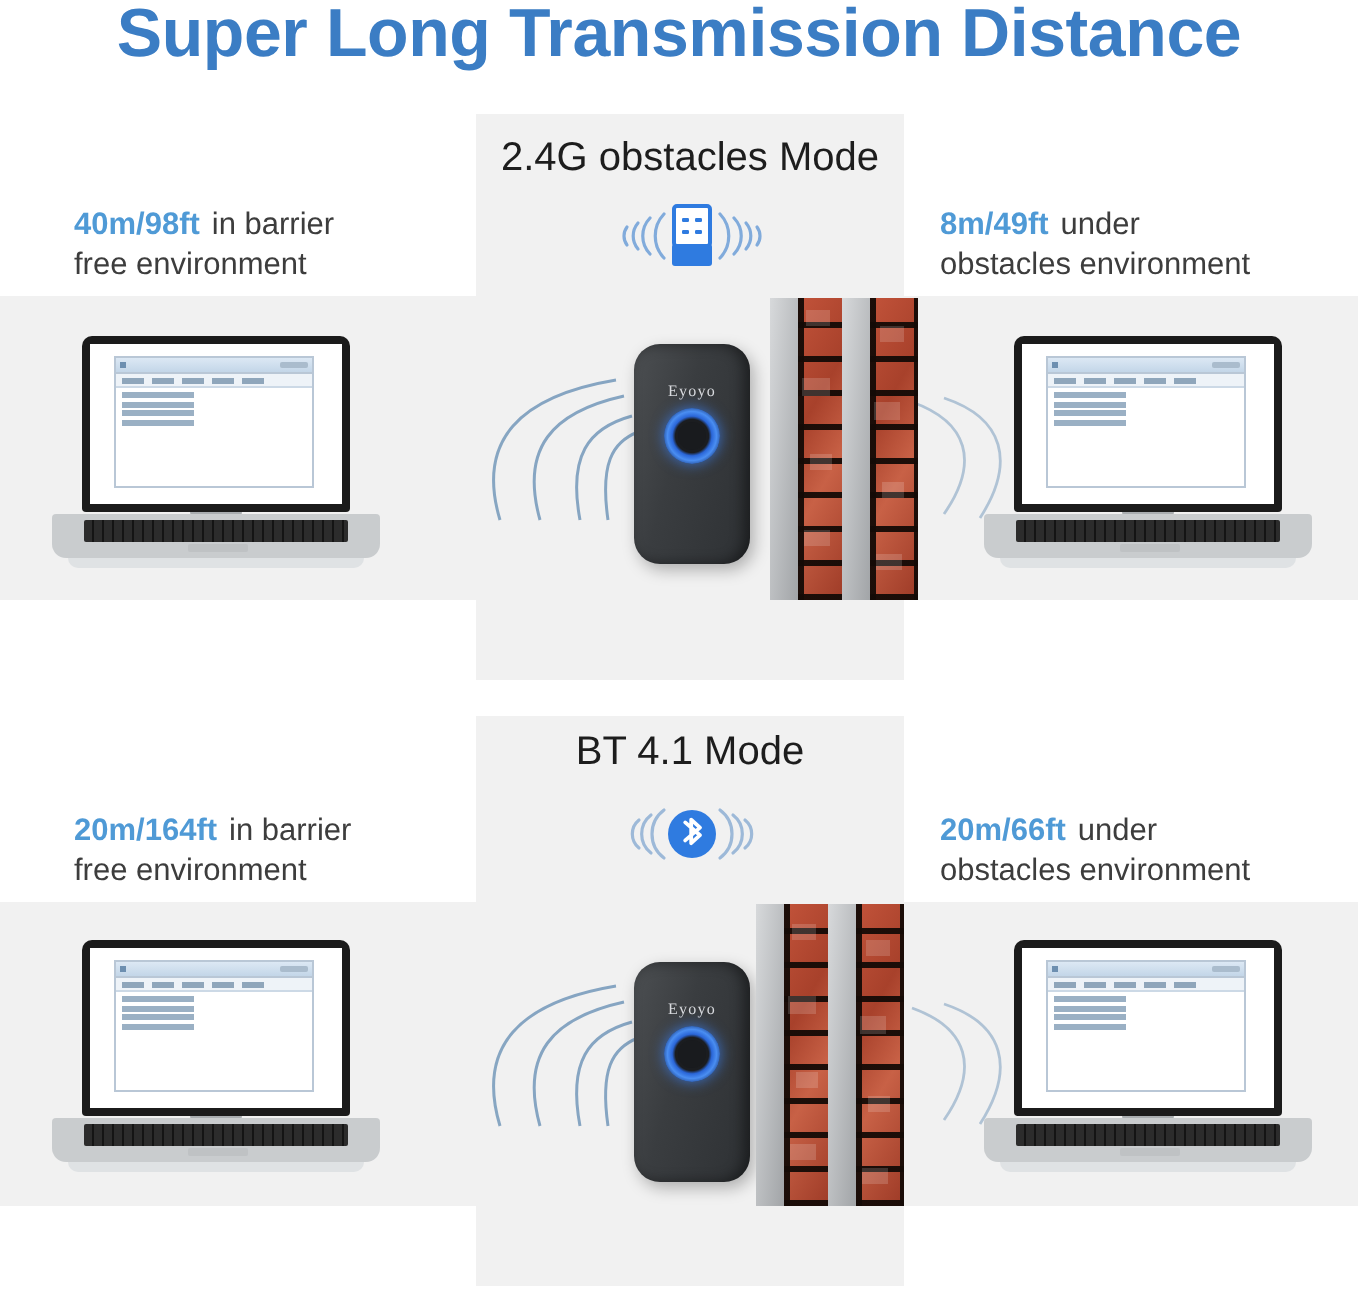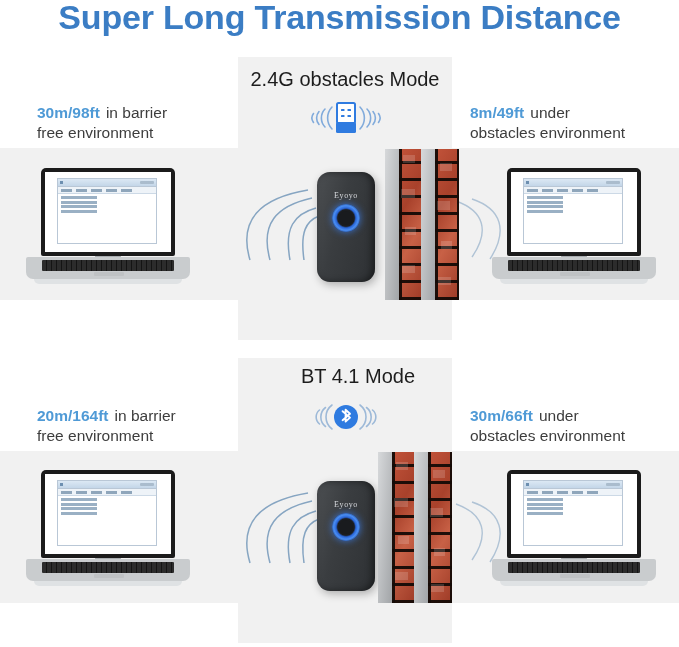--- a/index.html
+++ b/index.html
@@ -174,21 +174,21 @@
     <g fill="#2f7be0">
       <rect x="49" y="11" width="3.5" height="2" rx=".6"></rect>
       <rect x="55.5" y="11" width="3.5" height="2" rx=".6"></rect>
       <rect x="49" y="17" width="3.5" height="2" rx=".6"></rect>
       <rect x="55.5" y="17" width="3.5" height="2" rx=".6"></rect>
     </g>
   </svg>
 </div>
 
 <div class="dist" style="left:37px;top:103px;">
-  <span class="num">30m/98ft</span><span class="sep"></span><span>in barrier</span><br>
+  <span class="num">40m/98ft</span><span class="sep"></span><span>in barrier</span><br>
   <span>free environment</span>
 </div>
 
 <div class="dist" style="left:470px;top:103px;">
   <span class="num">8m/49ft</span><span class="sep"></span><span>under</span><br>
   <span>obstacles environment</span>
 </div>
 
 <div class="laptop" style="left:24px;top:168px;width:168px;height:120px;">
   <div class="lt-lid" style="left:17px;top:0;width:134px;height:88px;">
@@ -297,21 +297,21 @@
   <div class="lt-base" style="left:2px;top:89px;width:164px;height:22px;"></div>
   <div class="lt-kb" style="left:18px;top:92px;width:132px;height:11px;"></div>
   <div class="lt-pad" style="left:70px;top:104px;width:30px;height:4px;"></div>
   <div class="lt-foot" style="left:10px;top:111px;width:148px;height:5px;"></div>
 </div>
 
 <div class="center-panel" style="left:238px;top:358px;width:214px;height:93px;"></div>
 <div class="band" style="left:0px;top:451px;width:679px;height:152px;"></div>
 <div class="center-panel" style="left:238px;top:603px;width:214px;height:40px;"></div>
 
-<div class="mode-head" style="left:238px;top:365px;text-align:center;">BT 4.1 Mode</div>
+<div class="mode-head" style="left:225px;top:365px;text-align:center;">BT 4.1 Mode</div>
 
 <div class="icon-wrap" style="left:298px;top:398px;width:96px;height:38px;">
   <svg width="96" height="38" viewBox="0 0 96 38">
     <g fill="none" stroke="#8fb0d4" stroke-width="1.6" stroke-linecap="round" opacity=".85">
       <path d="M34 7 A15 15 0 0 0 34 31"></path>
       <path d="M27.5 9.5 A12 12 0 0 0 27.5 28.5"></path>
       <path d="M21.5 12 A9 9 0 0 0 21.5 26"></path>
       <path d="M62 7 A15 15 0 0 1 62 31"></path>
       <path d="M68.5 9.5 A12 12 0 0 1 68.5 28.5"></path>
       <path d="M74.5 12 A9 9 0 0 1 74.5 26"></path>
@@ -320,21 +320,21 @@
     <path d="M44.6 13.2 L52 19.6 L47.6 23.6 L47.6 11.8 L52 15.8 L44.6 22.2" fill="none" stroke="#ffffff" stroke-width="1.9" stroke-linecap="round" stroke-linejoin="round"></path>
   </svg>
 </div>
 
 <div class="dist" style="left:37px;top:406px;">
   <span class="num">20m/164ft</span><span class="sep"></span><span>in barrier</span><br>
   <span>free environment</span>
 </div>
 
 <div class="dist" style="left:470px;top:406px;">
-  <span class="num">30m/66ft</span><span class="sep"></span><span>under</span><br>
+  <span class="num">20m/66ft</span><span class="sep"></span><span>under</span><br>
   <span>obstacles environment</span>
 </div>
 
 <div class="laptop" style="left:24px;top:470px;width:168px;height:120px;">
   <div class="lt-lid" style="left:17px;top:0;width:134px;height:88px;">
     <div class="lt-screen">
       <div class="app-win" style="left:12px;top:6px;width:100px;height:66px;">
         <div class="app-tb">
             <i></i>
             <b></b>

